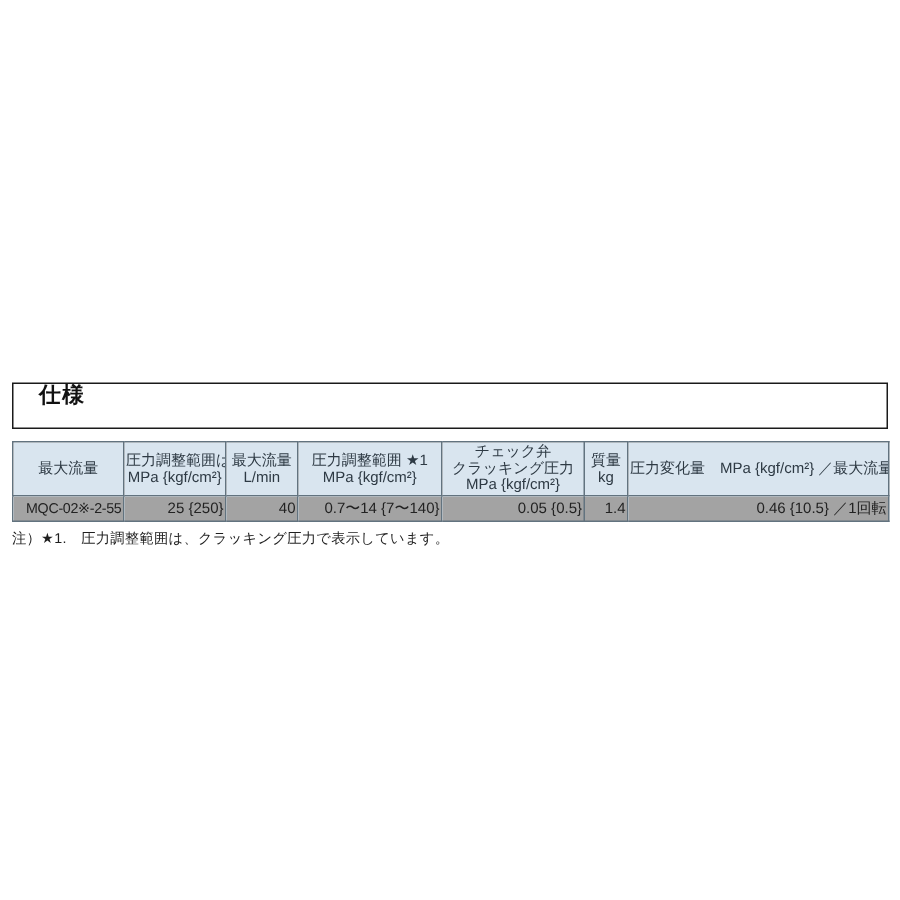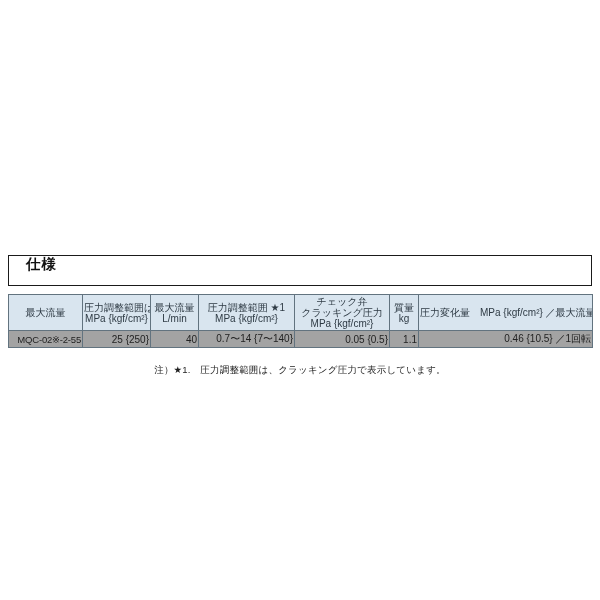--- a/index.html
+++ b/index.html
@@ -60,25 +60,24 @@
     color: #2e3a44;
   }
   table.spec tbody tr { height: 17px; }
   table.spec td {
     background: #a3a3a3;
     color: #222222;
     text-align: right;
   }
   td.model-cell { font-size: 9.5px; letter-spacing: -0.2px; }
   .footnote {
-    margin-top: 16px;
+    margin-top: 5px;
     font-size: 9.5px;
     color: #1f1f1f;
     letter-spacing: 0.2px;
-    text-align: center;
   }
 </style>
 </head>
 <body>
 
 <div class="page">
   <div class="content">
 
     <div class="title-box">
       <span>仕様</span>
@@ -125,21 +124,21 @@
           </th>
         </tr>
       </thead>
       <tbody>
         <tr>
           <td class="model-cell">MQC-02※-2-55</td>
           <td>25 {250}</td>
           <td>40</td>
           <td>0.7〜14 {7〜140}</td>
           <td>0.05 {0.5}</td>
-          <td>1.1</td>
+          <td>1.4</td>
           <td>0.46 {10.5} ／1回転</td>
         </tr>
       </tbody>
     </table>
 
     <div class="footnote">注）★1.　圧力調整範囲は、クラッキング圧力で表示しています。</div>
 
   </div>
 </div>
 

